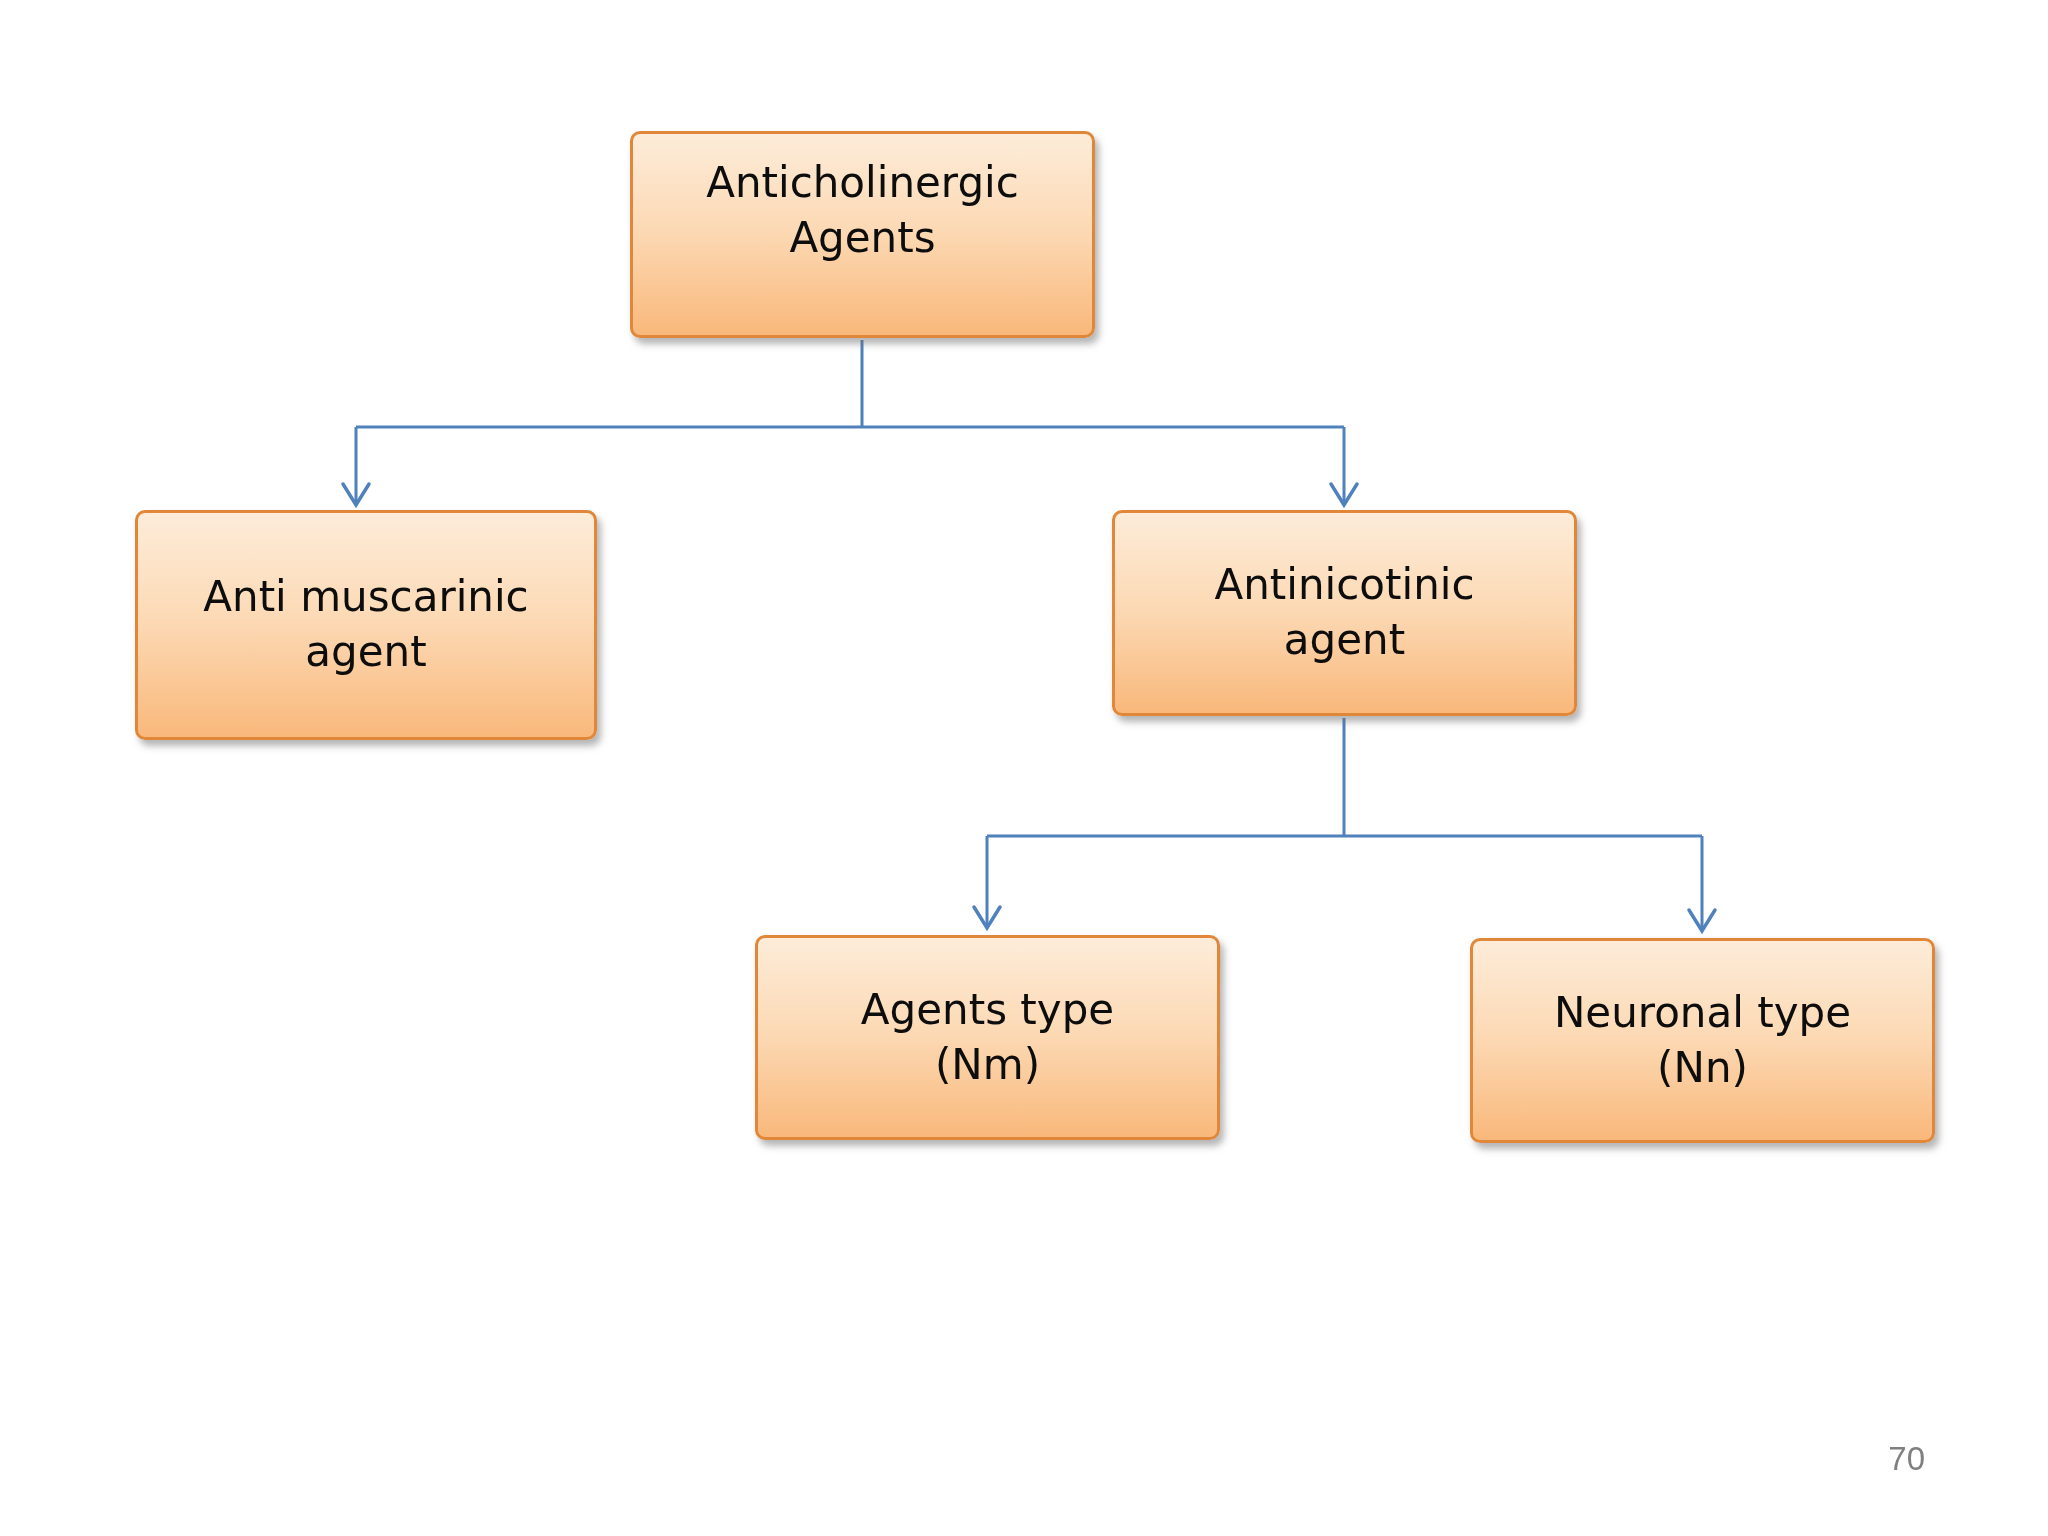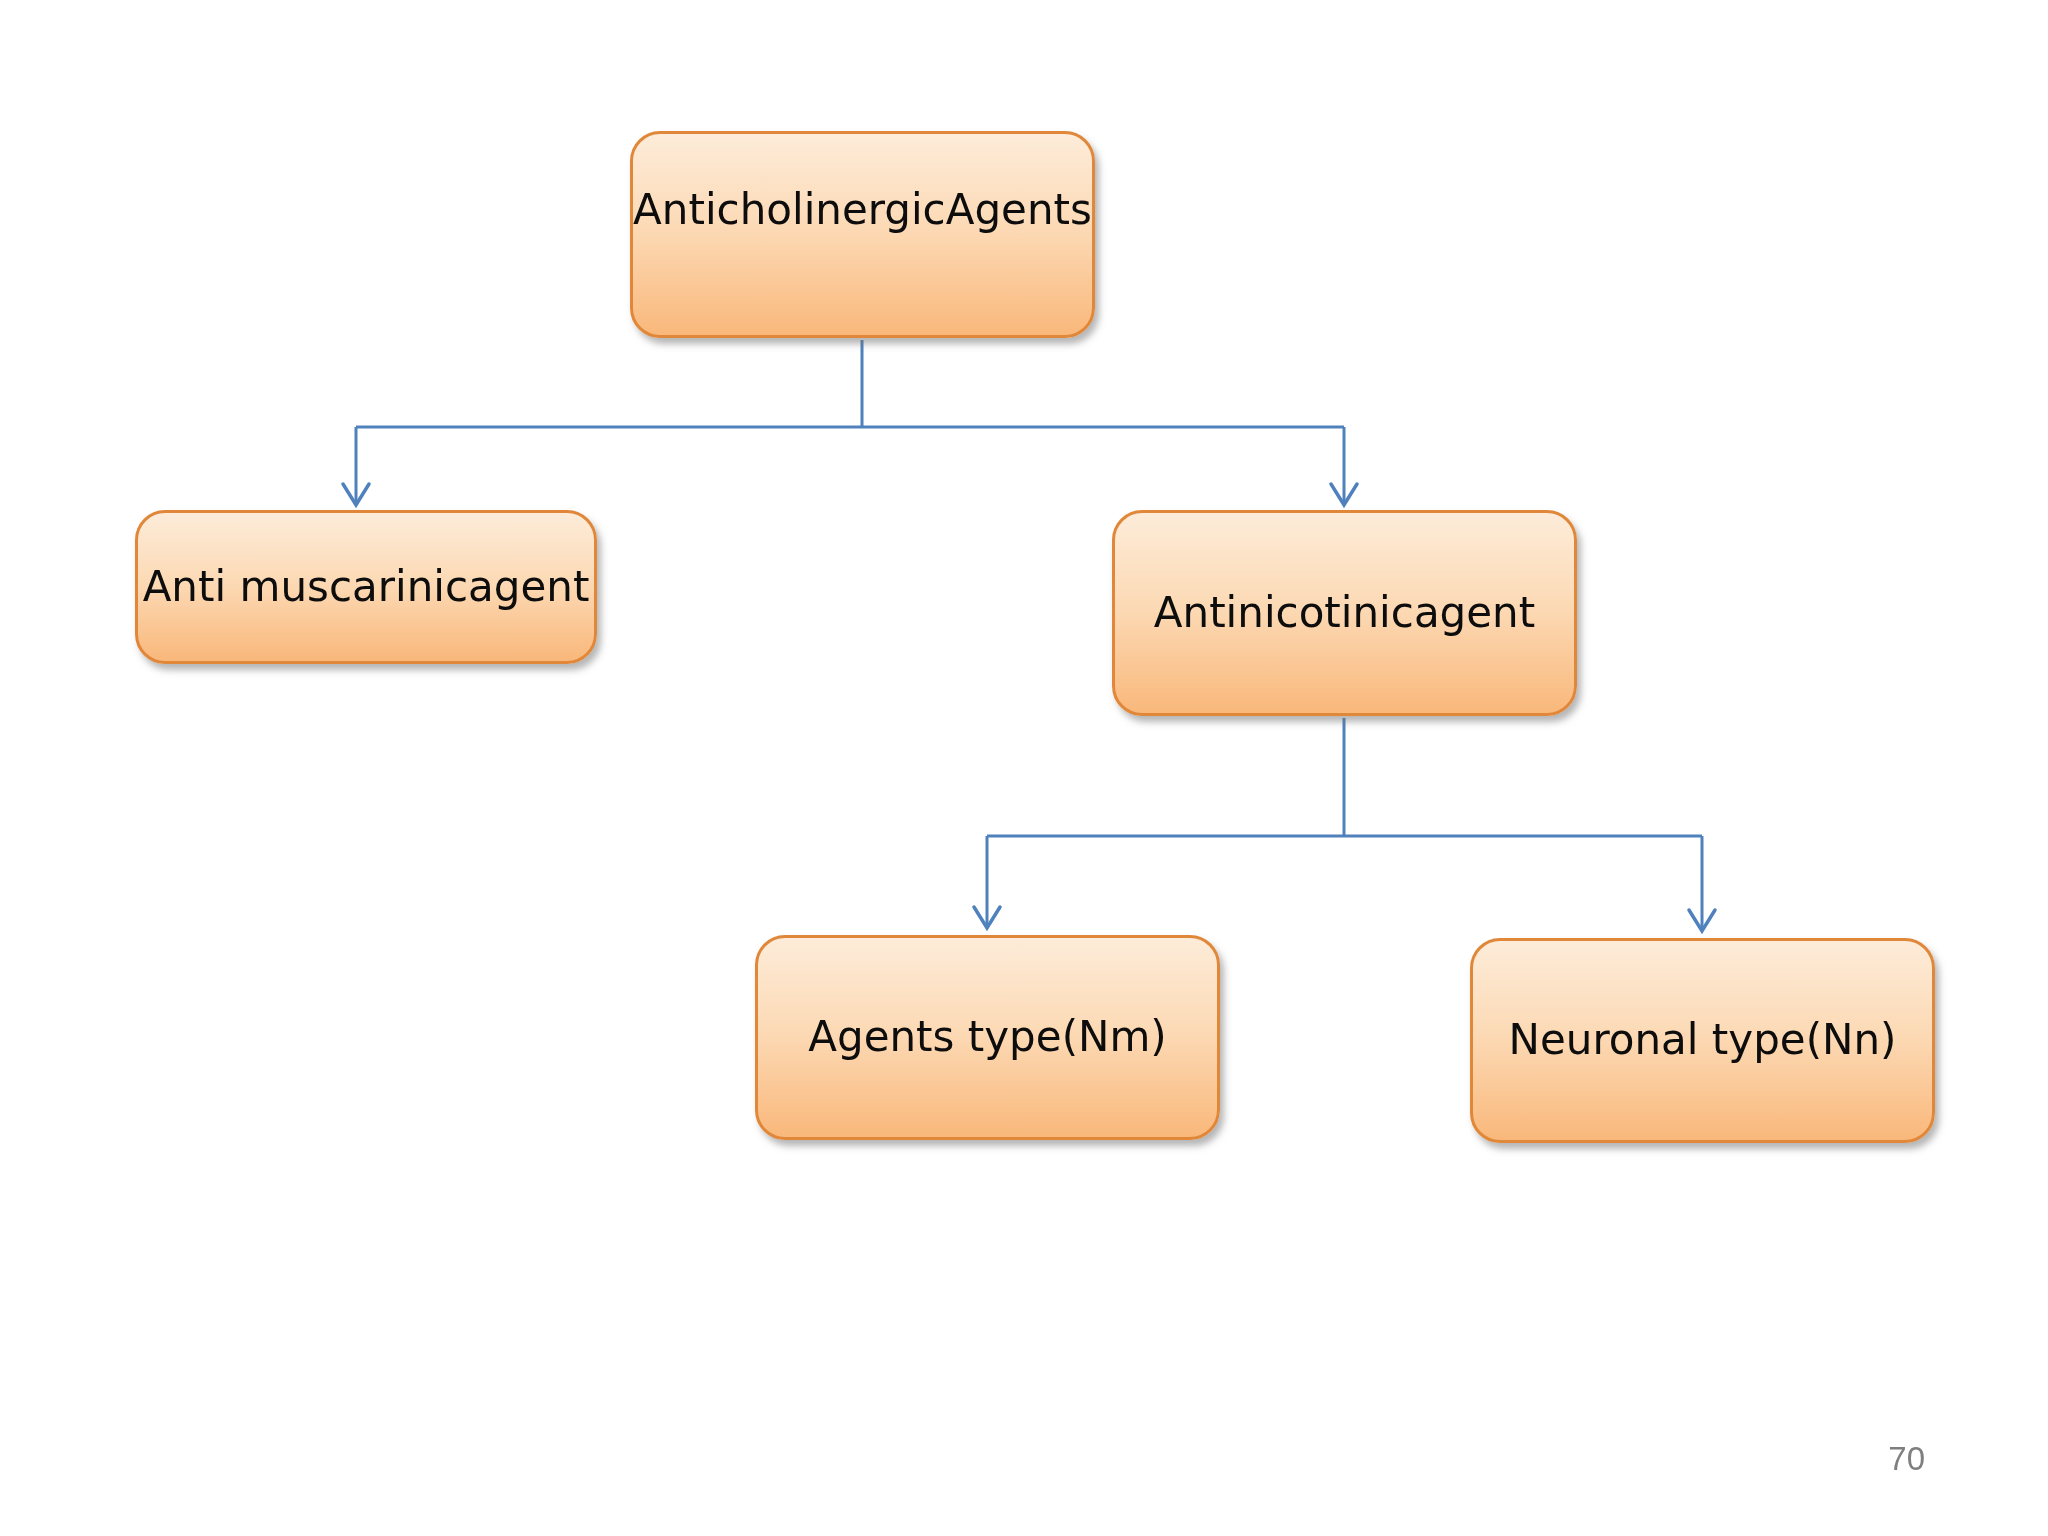--- a/index.html
+++ b/index.html
@@ -8,35 +8,35 @@
     width: 2048px;
     height: 1536px;
     background: #ffffff;
     font-family: "DejaVu Sans", sans-serif;
     overflow: hidden;
   }
   .node {
     position: absolute;
     box-sizing: border-box;
     border: 3px solid #e0873a;
-    border-radius: 30px;
+    border-radius: 10px;
     background: linear-gradient(180deg, #fdecd9 0%, #fcd9b4 48%, #f9b87b 100%);
     box-shadow: 4px 6px 7px rgba(110,110,110,0.5);
     display: flex;
-    flex-direction: row;
+    flex-direction: column;
     align-items: center;
     justify-content: center;
     text-align: center;
     color: #0d0d0d;
     font-size: 42px;
     line-height: 1.3;
   }
   .node span { display: block; white-space: nowrap; }
   .node--root       { left: 630px;  top: 131px; width: 465px; height: 207px; padding-bottom: 48px; }
-  .node--antimusc   { left: 135px;  top: 510px; width: 462px; height: 154px; }
+  .node--antimusc   { left: 135px;  top: 510px; width: 462px; height: 230px; }
   .node--antinic    { left: 1112px; top: 510px; width: 465px; height: 206px; justify-content: center; }
   .node--muscle     { left: 755px;  top: 935px; width: 465px; height: 205px; }
   .node--neuronal   { left: 1470px; top: 938px; width: 465px; height: 205px; }
   .connectors {
     position: absolute;
     left: 0; top: 0;
     width: 2048px; height: 1536px;
     pointer-events: none;
   }
   .connectors line { stroke: #4f81bd; stroke-width: 3; fill: none; }

